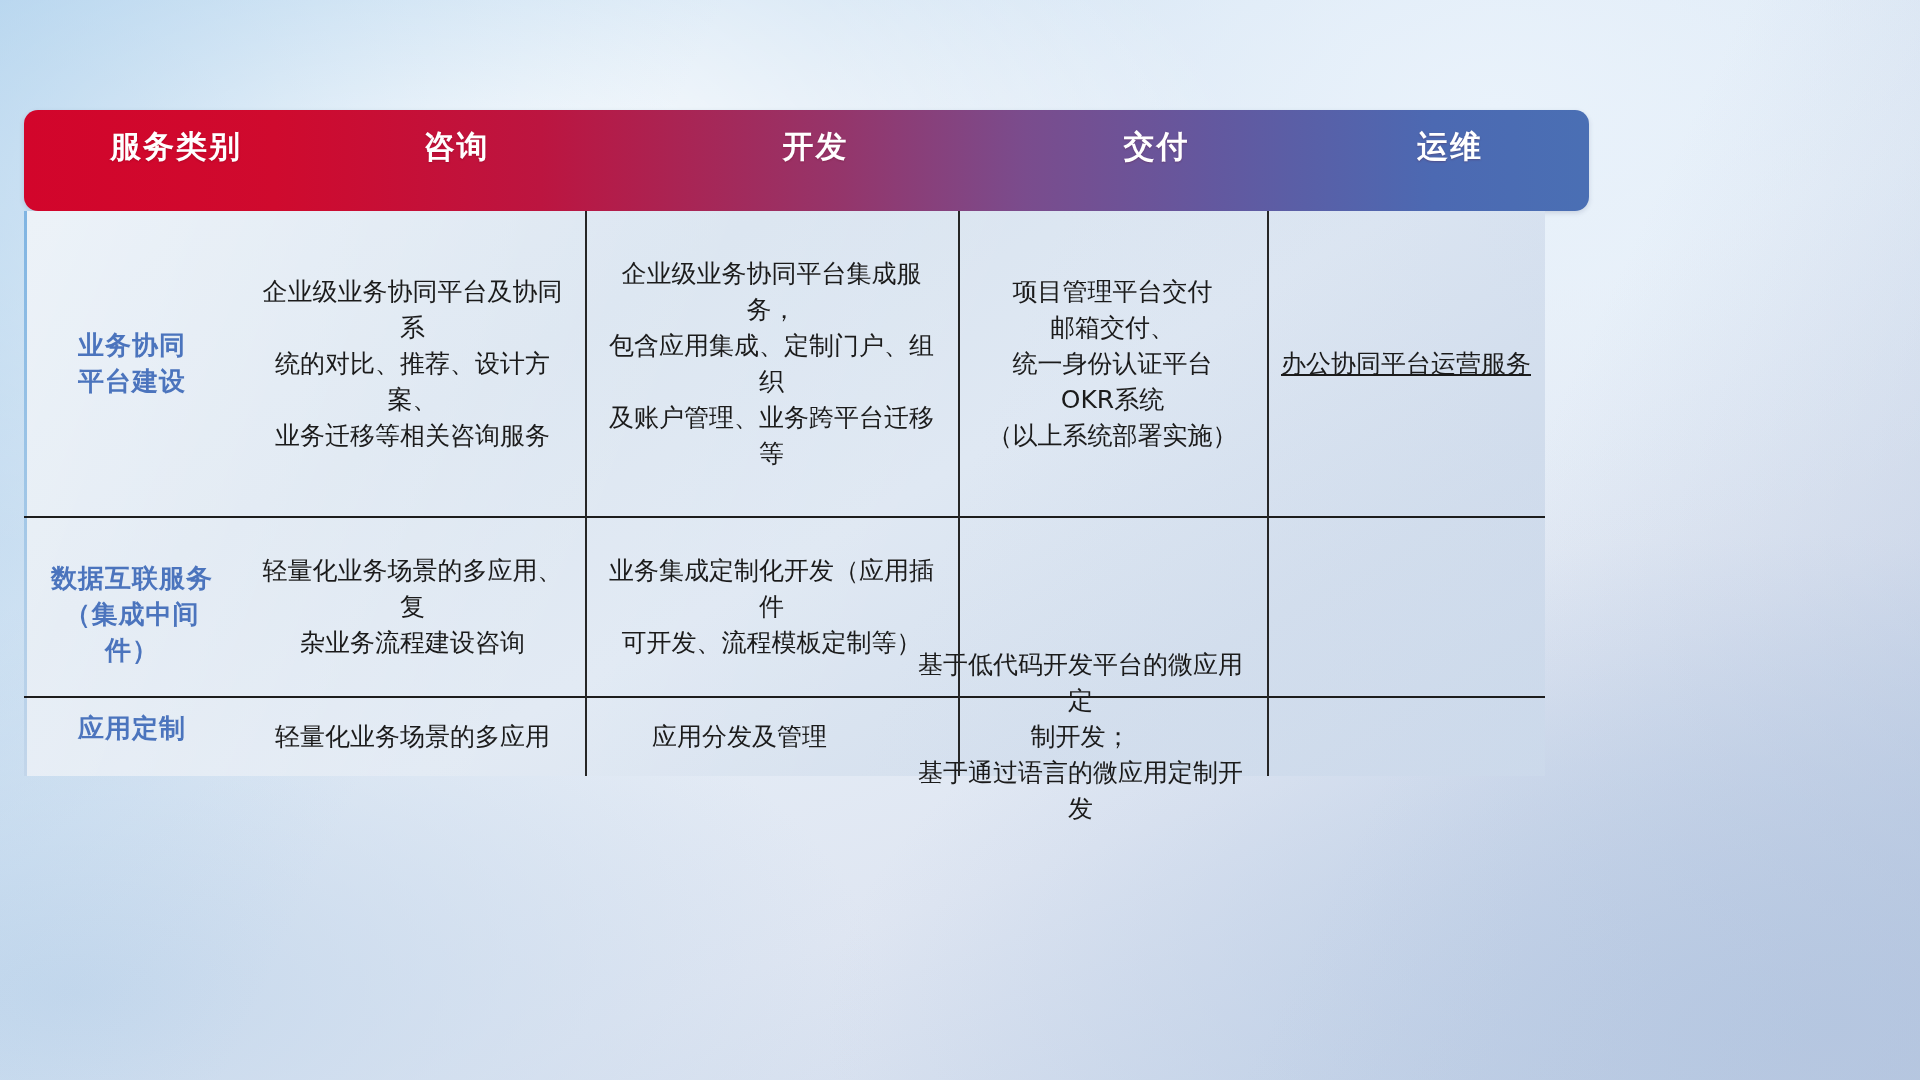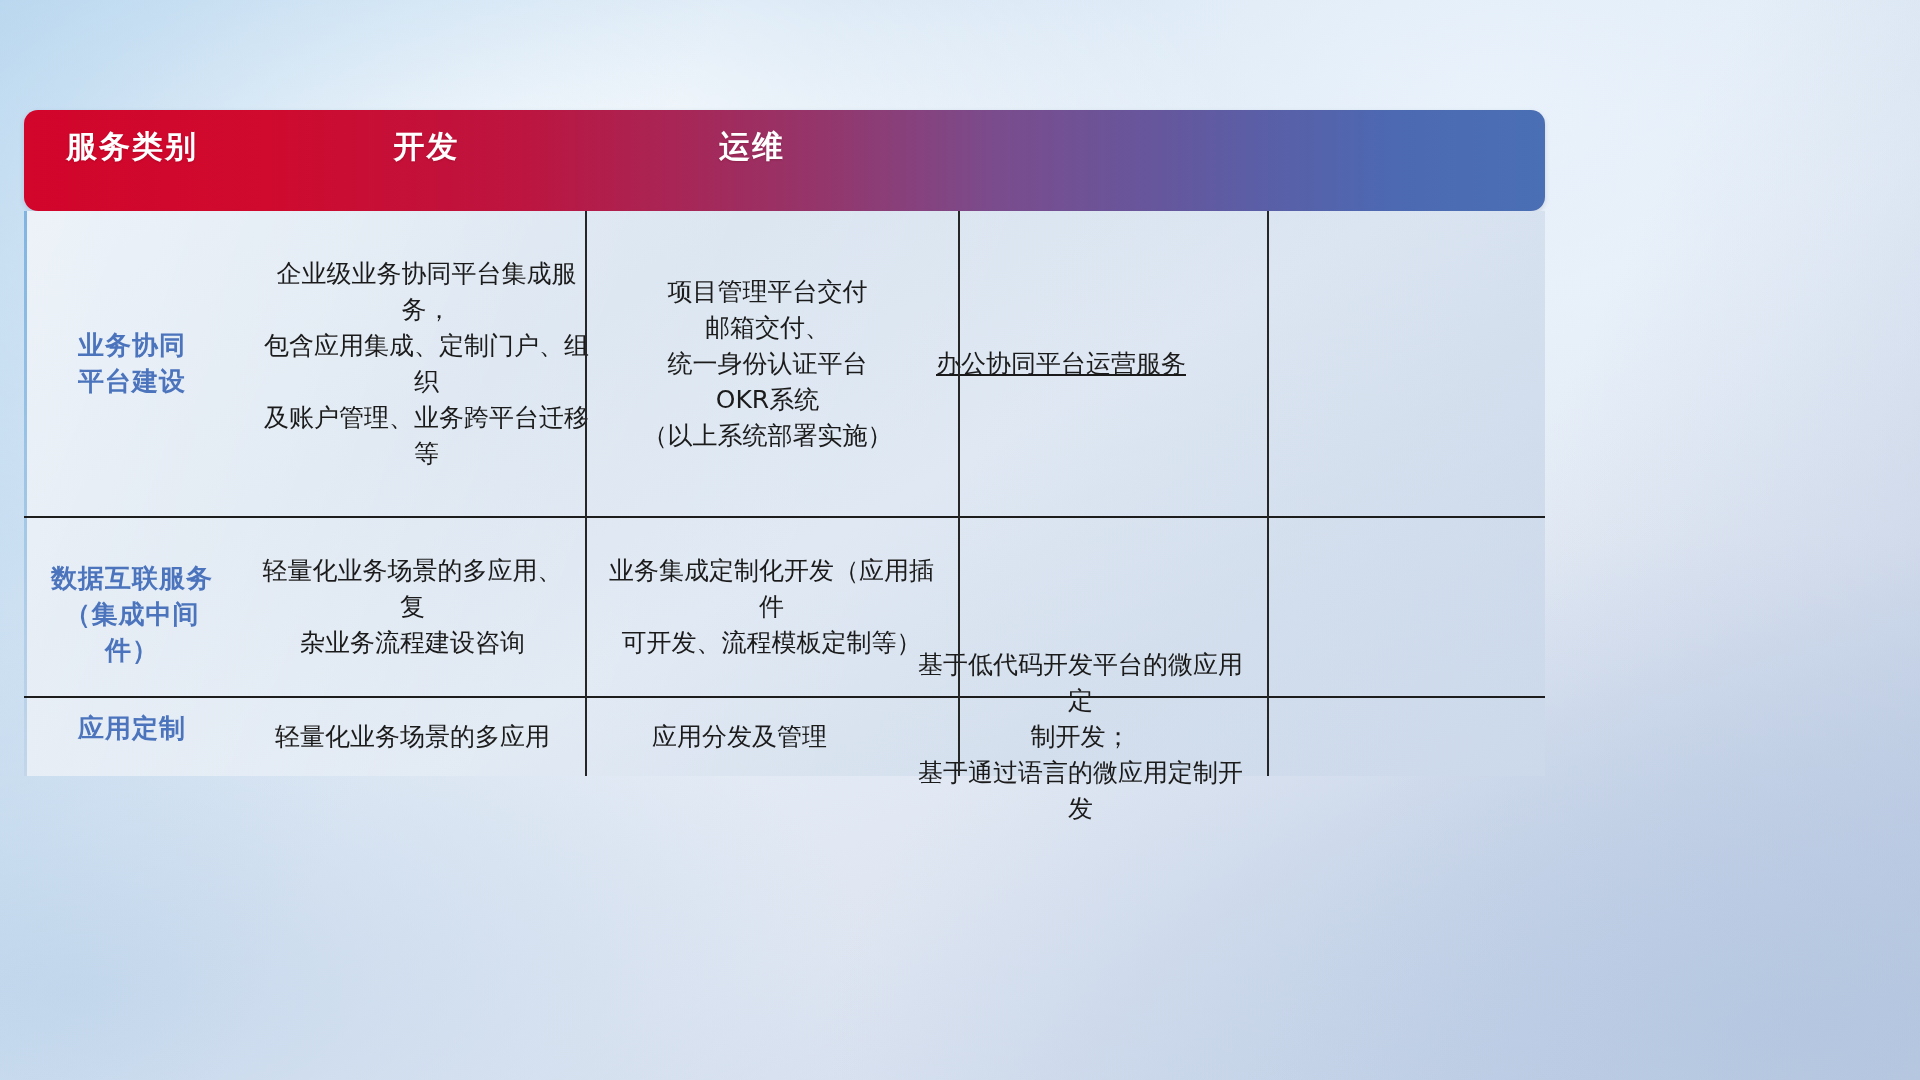--- a/index.html
+++ b/index.html
@@ -34,20 +34,21 @@
         #d2052b 0%,
         #cf0a2e 16%,
         #bc1540 33%,
         #95356a 52%,
         #7a4c8d 64%,
         #63589f 76%,
         #4c69b2 90%,
         #4a6fb4 100%);
     display:flex;align-items:flex-end;
     box-shadow:0 2px 5px rgba(60,70,110,.18);
+    padding-left:44px;
   }
   .hcell{
     display:flex;align-items:center;justify-content:center;
     height:100%;padding-bottom:28px;box-sizing:border-box;
     color:#ffffff;font-weight:bold;font-size:31px;letter-spacing:2px;
     text-shadow:0 1px 2px rgba(90,0,20,.25);
   }
   #body-grid{
     position:absolute;left:0;top:101px;width:1521px;height:565px;
     background:linear-gradient(150deg,#dde8f3 0%,#d9e4f0 30%,#dfe8f3 55%,#d5e0ee 78%,#cfdcec 100%);
@@ -88,31 +89,36 @@
 </style>
 </head>
 <body>
 
 <div id="bg"></div>
 
 <div id="table-wrap">
 
   <div id="header-row">
     <div class="hcell" style="width: 216px; flex: 0 0 216px;">服务类别</div>
+    <div class="hcell" style="width: 345px; flex: 0 0 345px;">咨询</div>
     <div class="hcell" style="width: 373px; flex: 0 0 373px;">开发</div>
+    <div class="hcell" style="width: 309px; flex: 0 0 309px;">交付</div>
     <div class="hcell" style="width: 278px; flex: 0 0 278px;">运维</div>
   </div>
 
   <div id="body-grid">
 
     <div class="edge-left"></div>
 
     <div class="row" id="row-1" style="top: 0px; height: 306px;">
       <div class="cell label" style="width: 216px; flex: 0 0 216px; height: 306px;">业务协同
 平台建设</div>
+      <div class="cell" style="width: 345px; flex: 0 0 345px; height: 306px;">企业级业务协同平台及协同系
+统的对比、推荐、设计方案、
+业务迁移等相关咨询服务</div>
       <div class="cell" style="width: 373px; flex: 0 0 373px; height: 306px;">企业级业务协同平台集成服务，
 包含应用集成、定制门户、组织
 及账户管理、业务跨平台迁移等</div>
       <div class="cell" style="width: 309px; flex: 0 0 309px; height: 306px;">项目管理平台交付
 邮箱交付、
 统一身份认证平台
 OKR系统
 （以上系统部署实施）</div>
       <div class="cell" style="width: 278px; flex: 0 0 278px; height: 306px; text-decoration: underline;">办公协同平台运营服务</div>
     </div>

